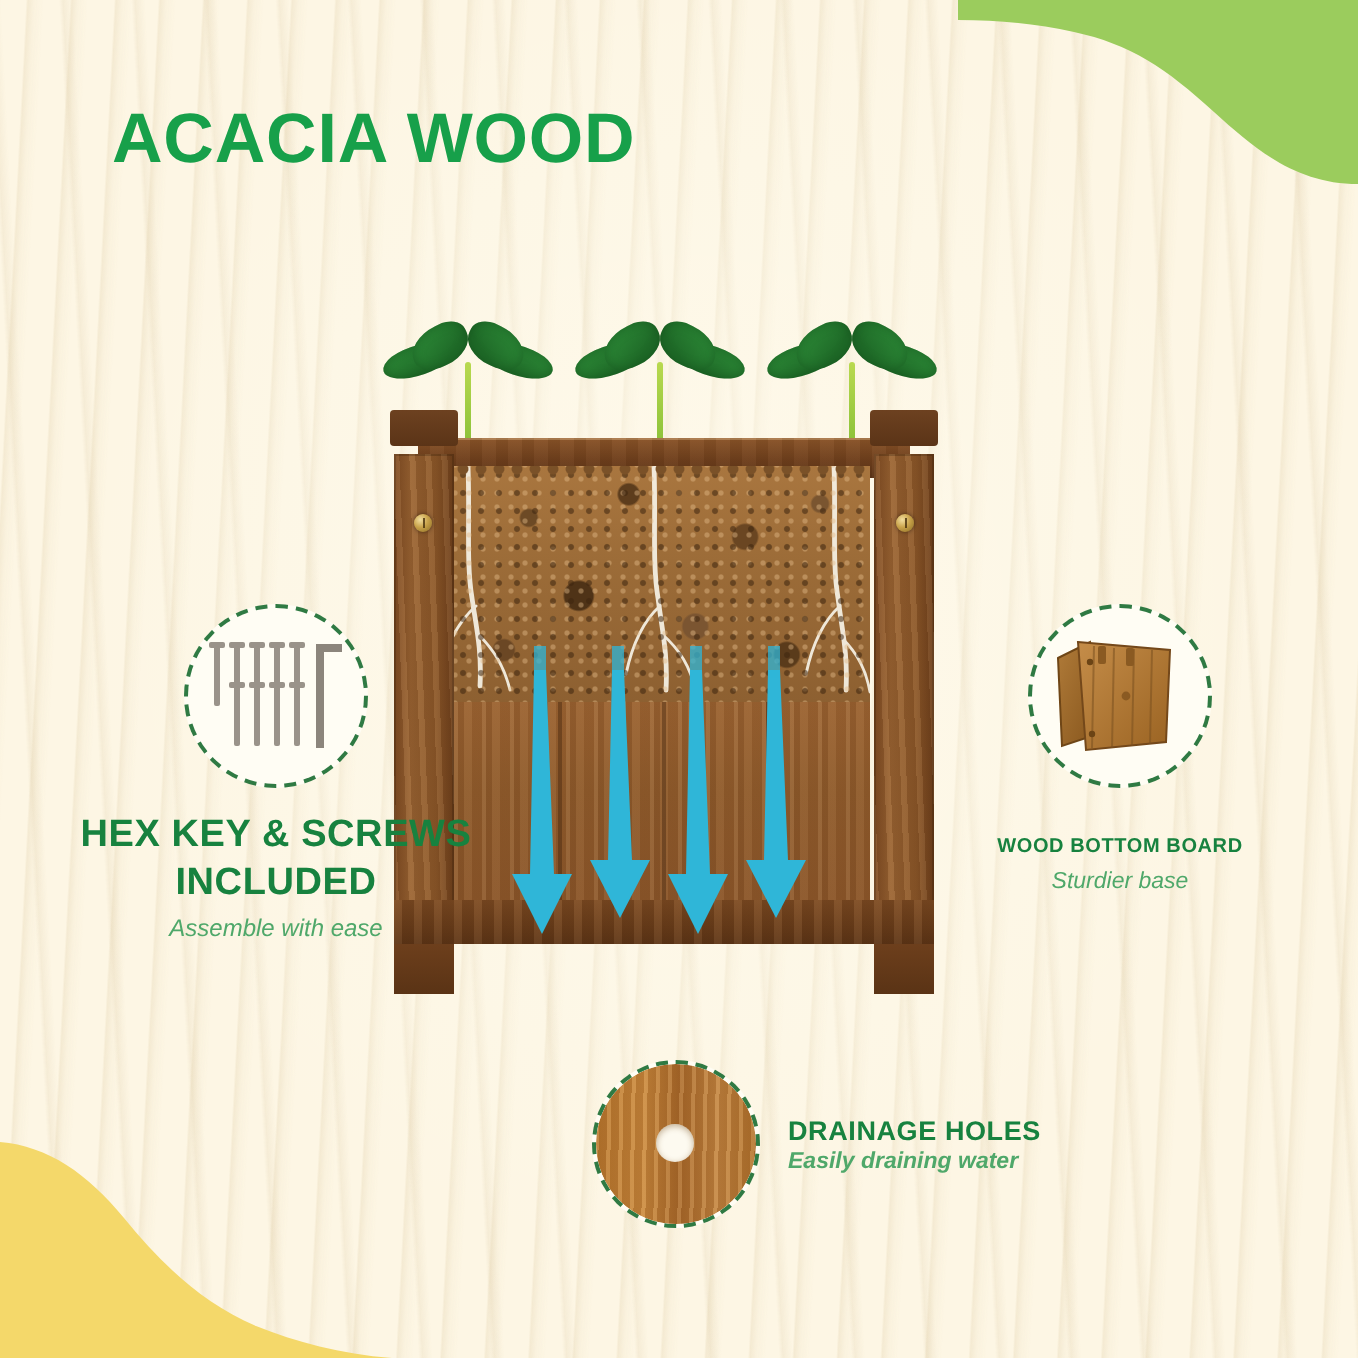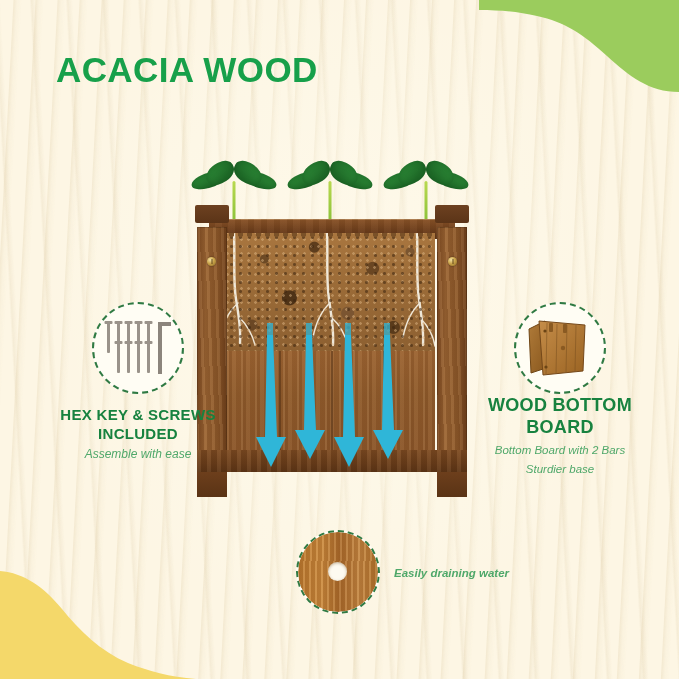--- a/index.html
+++ b/index.html
@@ -126,27 +126,27 @@
   .callout{position:absolute;}
   .disc{position:relative;border-radius:50%;background:#fffdf4;
     border:2px dashed #2f7a43;box-sizing:border-box;
     display:flex;align-items:center;justify-content:center;overflow:hidden;}
   .c-title{color:#17823f;font-weight:700;letter-spacing:.3px;}
   .c-sub{color:#4fa86a;font-style:italic;}
 
   
   .co-left{left:40px;top:302px;width:196px;text-align:center;}
   .co-left .disc{width:92px;height:92px;margin:0 auto;}
-  .co-left .c-title{margin-top:12px;font-size:15px;line-height:1.24;}
+  .co-left .c-title{margin-top:12px;font-size:19px;line-height:1.24;}
   .co-left .c-sub{margin-top:4px;font-size:12px;line-height:1.25;}
 
   
   .co-right{left:452px;top:302px;width:216px;text-align:center;}
   .co-right .disc{width:92px;height:92px;margin:0 auto;}
-  .co-right .c-title{margin-top:0;font-size:18px;line-height:1.24;}
+  .co-right .c-title{margin-top:24px;font-size:10px;line-height:1.24;}
   .co-right .c-sub{margin-top:4px;font-size:11.5px;line-height:1.3;}
 
   
   .co-bottom{left:296px;top:530px;width:300px;display:flex;align-items:center;gap:14px;}
   .co-bottom .disc{width:84px;height:84px;flex:0 0 84px;}
   .co-bottom .txt{text-align:left;}
   .co-bottom .c-title{font-size:13.5px;}
   .co-bottom .c-sub{margin-top:2px;font-size:11.5px;font-weight:bold;}
 
   
@@ -309,28 +309,28 @@
             <path d="M53,10 L52,57"></path>
         </g>
         <rect x="26" y="8" width="4" height="9" rx="1" fill="#8a5a22"></rect>
         <rect x="40" y="9" width="4" height="9" rx="1" fill="#8a5a22"></rect>
         <circle cx="40" cy="33" r="2.2" fill="#8a5a22"></circle>
         <circle cx="22" cy="16" r="1.6" fill="#6b4415"></circle>
         <circle cx="23" cy="52" r="1.6" fill="#6b4415"></circle>
       </svg>
     </div>
     <div class="c-title">WOOD BOTTOM BOARD</div>
-    <div class="c-sub">Bottom Board with 2 Bars</div>
     <div class="c-sub">Sturdier base</div>
   </div>
 
   <div class="callout co-bottom">
     <div class="disc">
       <div class="wooddisc">
         <div class="hole"></div>
       </div>
     </div>
     <div class="txt">
+      <div class="c-title">DRAINAGE HOLES</div>
       <div class="c-sub">Easily draining water</div>
     </div>
   </div>
 
 </div>
 
 </body></html>

